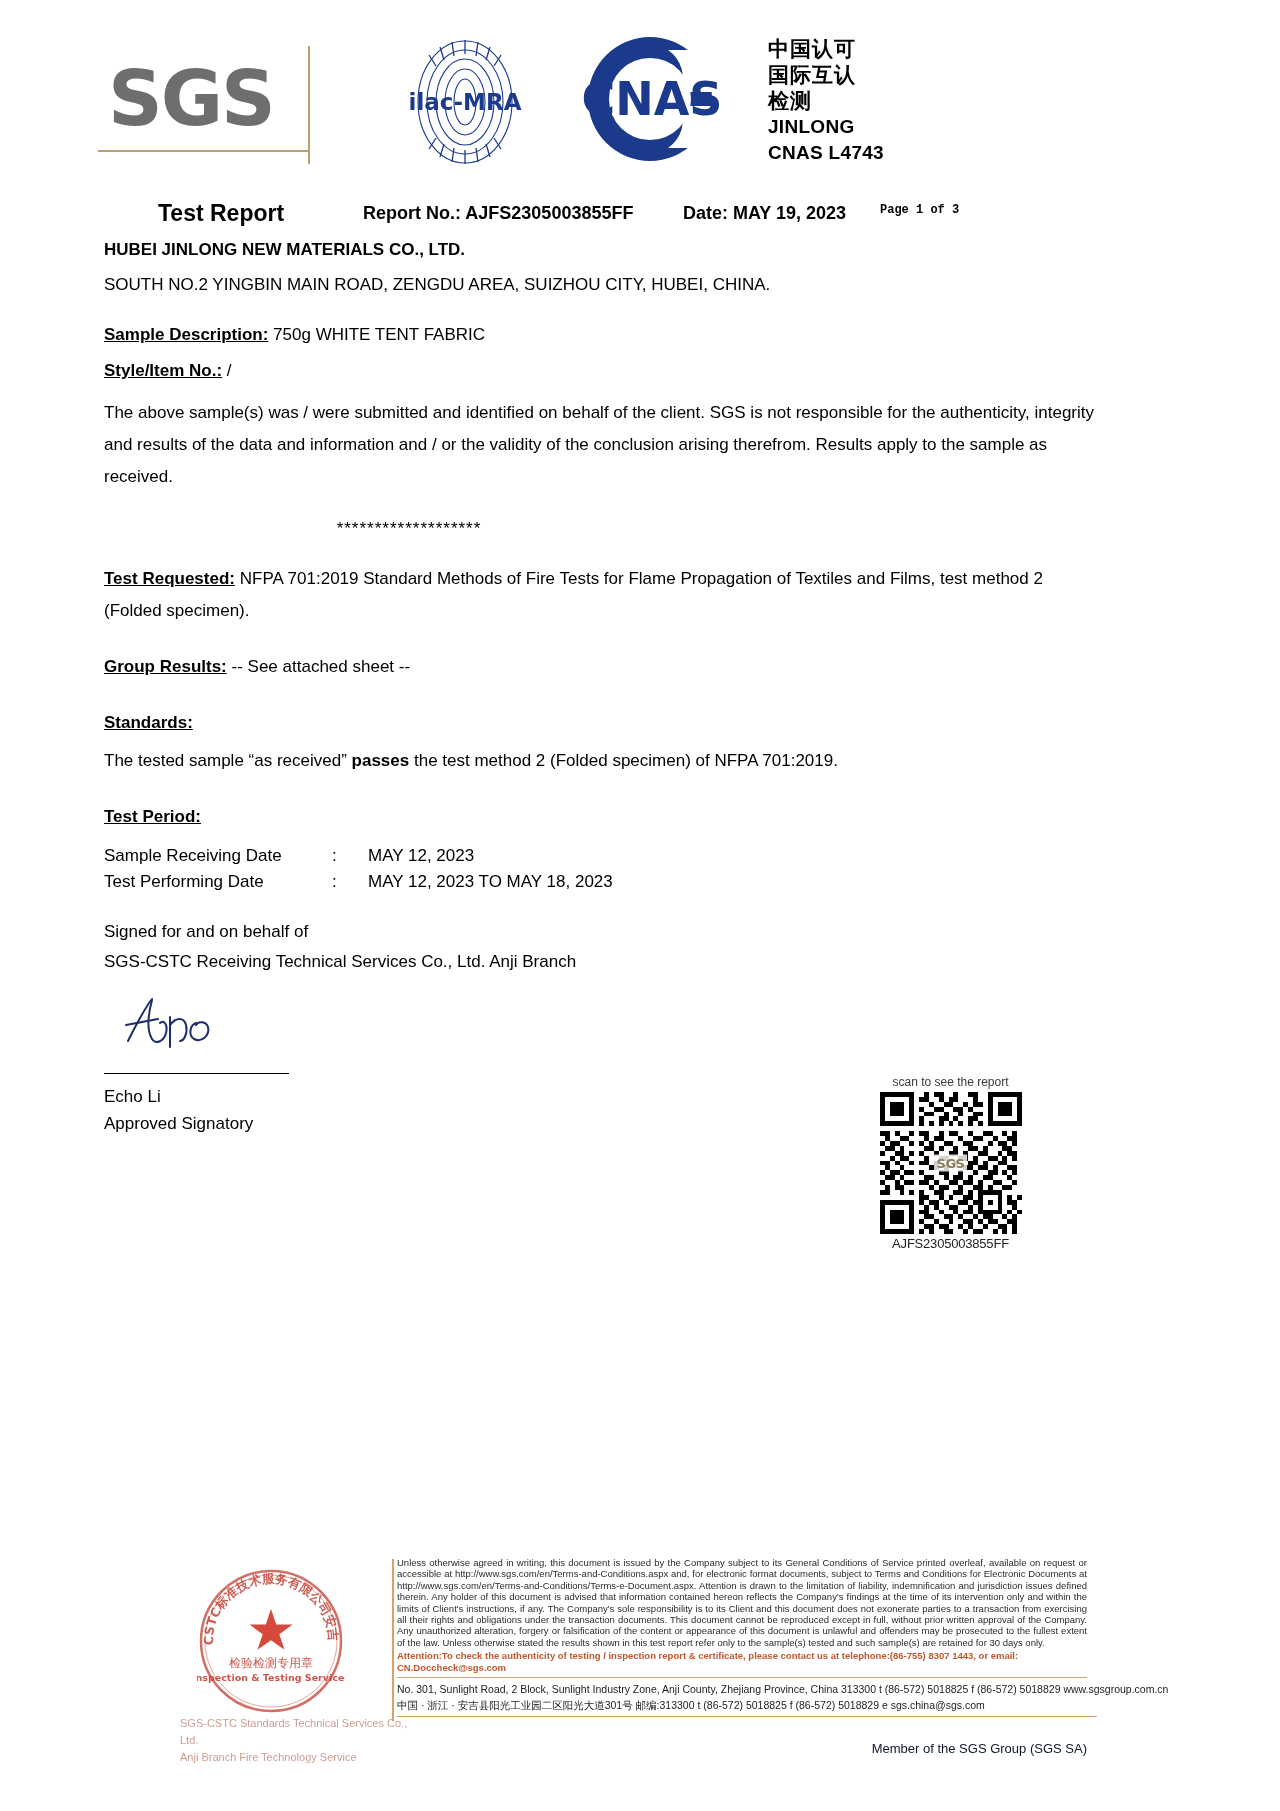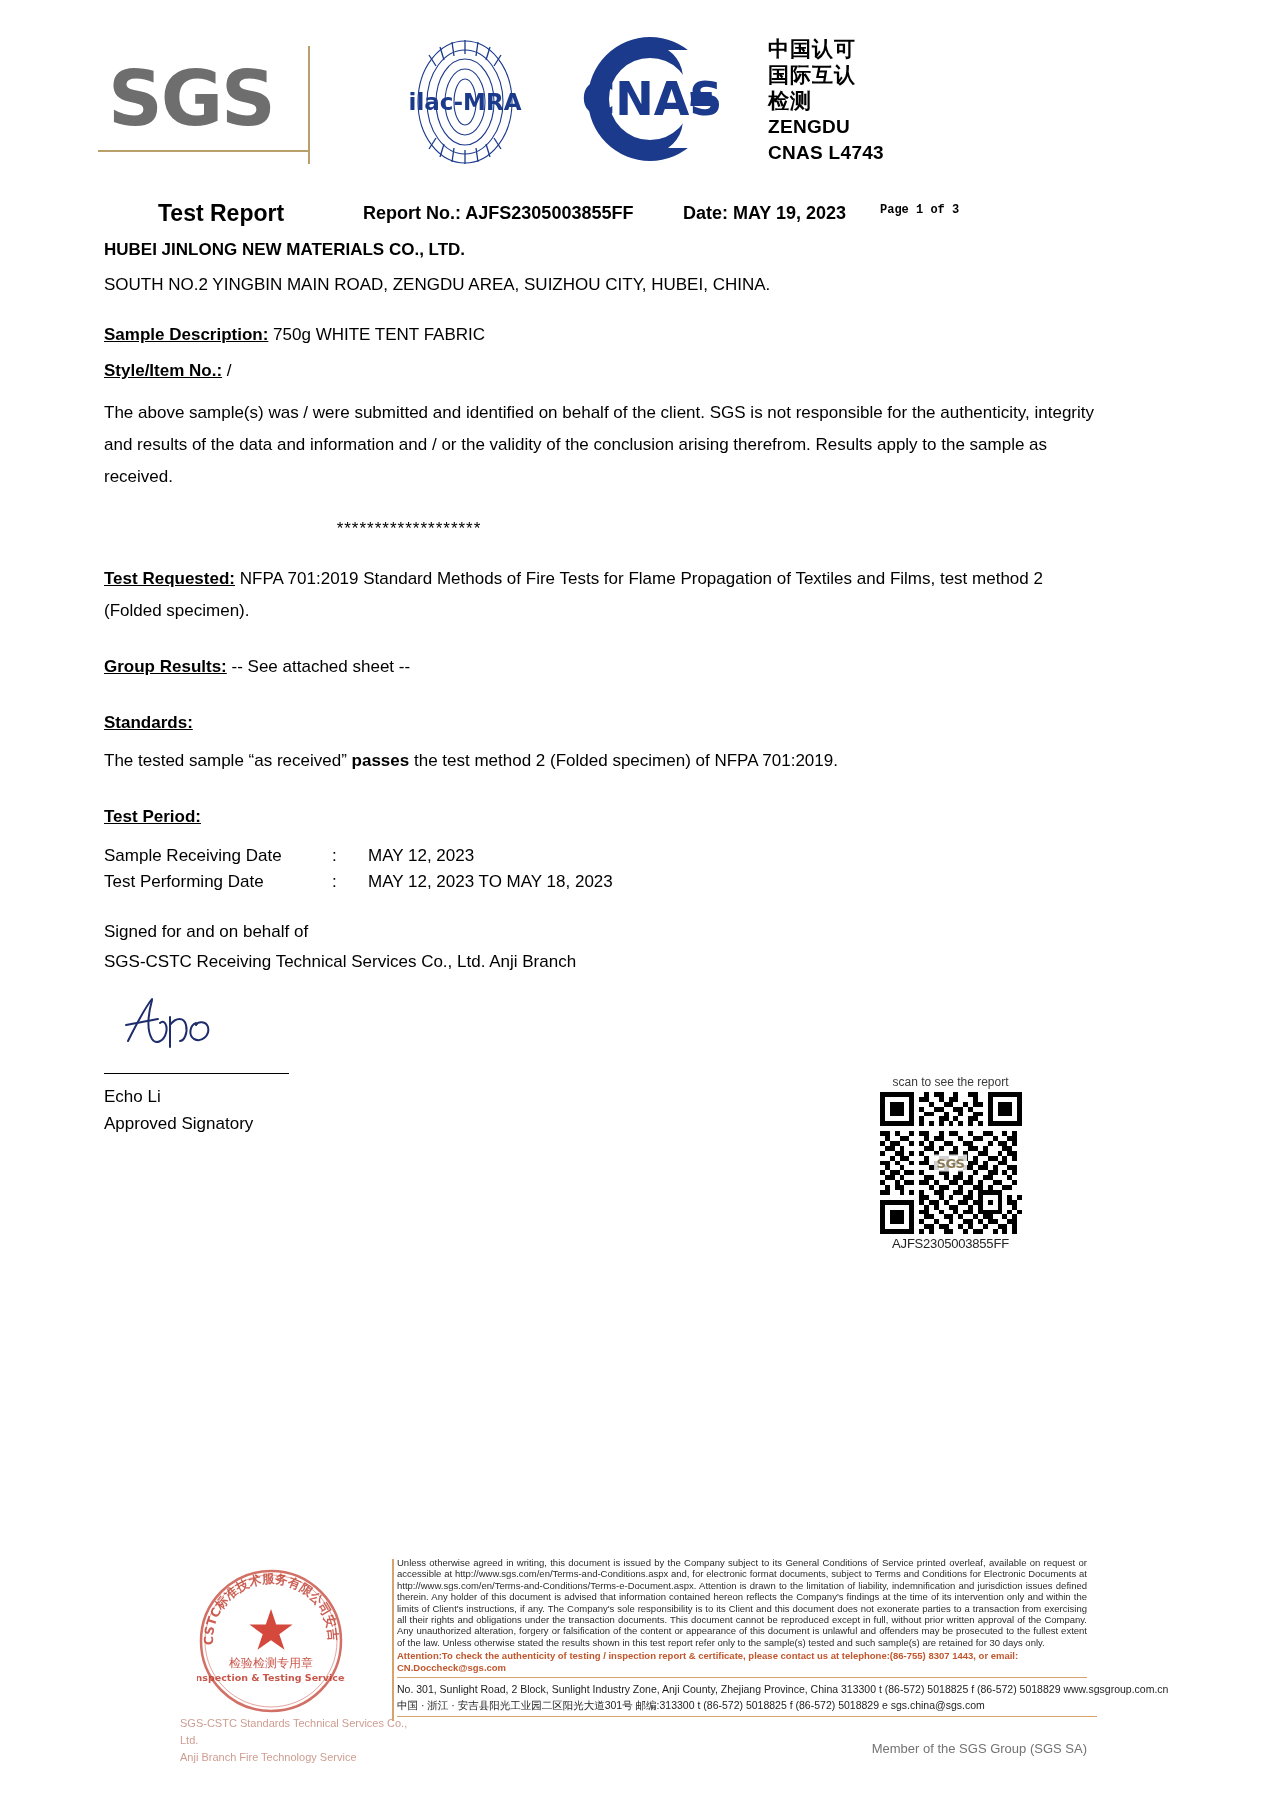--- a/index.html
+++ b/index.html
@@ -348,21 +348,21 @@
     background: #d8a26a;
     margin-top: 3px;
   }
   .footer-member {
     position: absolute;
     left: 397px;
     top: 196px;
     width: 690px;
     text-align: right;
     font-size: 13px;
-    color: #737373;
+    color: #0f172a;
   }
 </style>
 </head>
 <body>
 
 <div class="header">
 
   <div class="sgs-logo">
     <div class="sgs-text">SGS</div>
     <div class="sgs-rule-h"></div>
@@ -405,21 +405,21 @@
       <path d="M108 18 L170 18 L170 60 L120 60 A34 34 0 0 0 108 18 Z" fill="#ffffff"></path>
       <path d="M108 116 L170 116 L170 74 L120 74 A34 34 0 0 1 108 116 Z" fill="#ffffff"></path>
       <text x="92" y="83" text-anchor="middle" font-family="DejaVu Sans, sans-serif" font-size="46" font-weight="bold" fill="#1b3a8c">CNAS</text>
     </svg>
   </div>
 
   <div class="cnas-text">
     <div class="cnas-cn">中国认可</div>
     <div class="cnas-cn">国际互认</div>
     <div class="cnas-cn">检测</div>
-    <div class="cnas-en">ZENGDU</div>
+    <div class="cnas-en">JINLONG</div>
     <div class="cnas-en">CNAS L4743</div>
   </div>
 </div>
 
 <div class="title-row">
   <span class="title-main">Test Report</span>
   <span class="title-reportno">Report No.: AJFS2305003855FF</span>
   <span class="title-date">Date: MAY 19, 2023</span>
   <span class="title-page">Page 1 of 3</span>
 </div>

